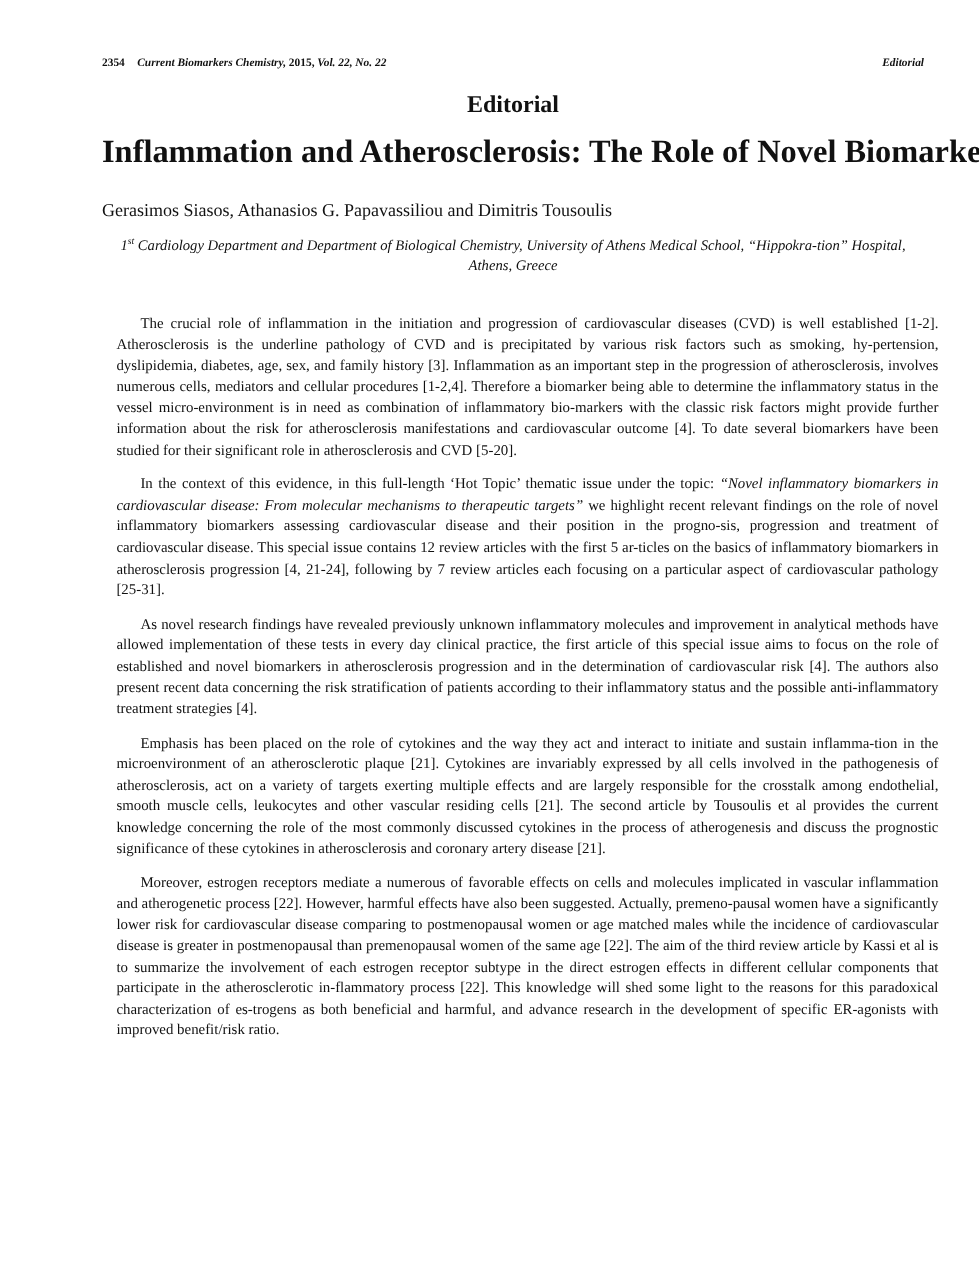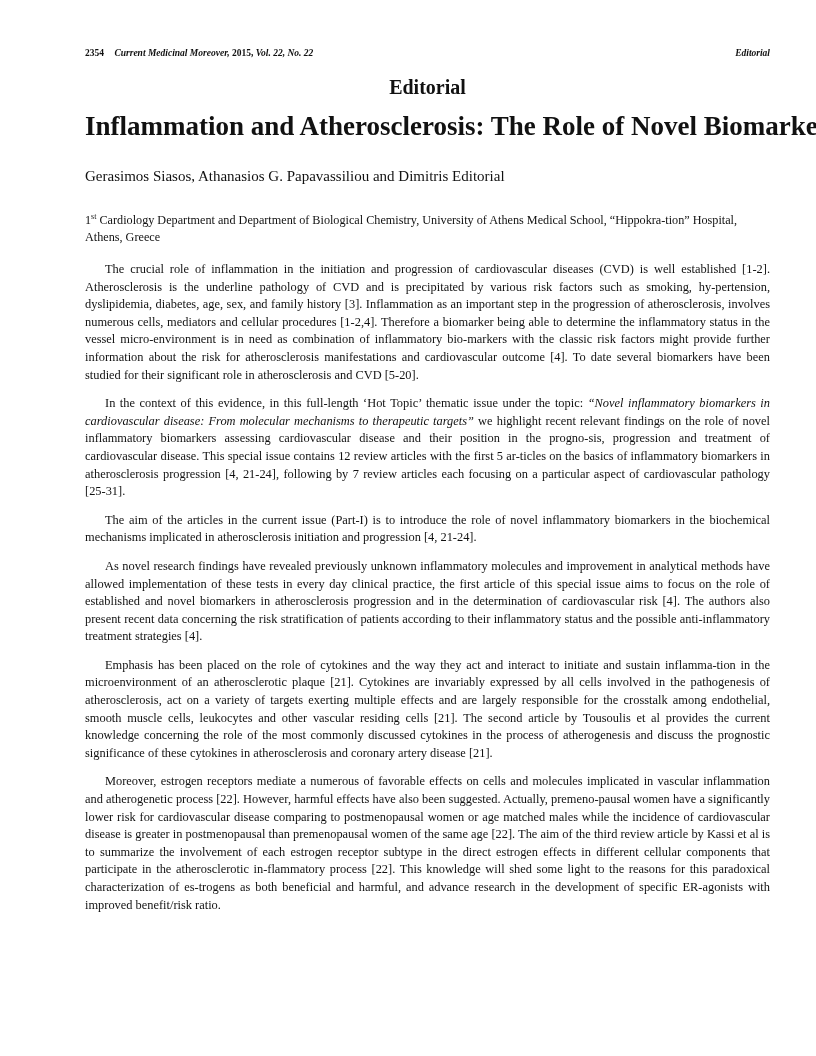--- a/index.html
+++ b/index.html
@@ -61,35 +61,37 @@
     .authors {
       position: absolute;
       top: 166px;
       left: 0;
       width: 685px;
       font-size: 15px;
       line-height: 20px;
     }
     .affiliation {
       position: absolute;
-      top: 212px;
+      top: 196px;
       left: 0;
       width: 685px;
       font-size: 12.2px;
+      font-style: italic;
       line-height: 17px;
+      text-align: center;
     }
     .affiliation sup {
       font-size: 8px;
       vertical-align: 5px;
       line-height: 0;
     }
     .body-text {
       position: absolute;
       top: 261px;
-      left: 0;
+      left: 12px;
       width: 685px;
       font-size: 12.4px;
       line-height: 17.6px;
       text-align: justify;
       hyphens: manual;
     }
     .body-text p {
       margin: 0 0 11px 0;
       text-indent: 20px;
     }
@@ -98,35 +100,34 @@
     }
   </style>
 </head>
 <body>
 
 <div class="page">
 
   <div class="running-header">
     <span class="left">
       <span class="page-num">2354</span>
-      <i>Current Medicinal Moreover,</i><span> 2015, </span><i>Vol. 22, No. 22</i>
+      <i>Current Biomarkers Chemistry,</i><span> 2015, </span><i>Vol. 22, No. 22</i>
     </span>
     <i class="right">Editorial</i>
   </div>
 
   <div class="section-label">Editorial</div>
 
   <h1 class="article-title" style="margin:0;">Inflammation and Atherosclerosis: The Role of Novel Biomarkers (Part-I)</h1>
 
-  <div class="authors">Gerasimos Siasos, Athanasios G. Papavassiliou and Dimitris Editorial</div>
+  <div class="authors">Gerasimos Siasos, Athanasios G. Papavassiliou and Dimitris Tousoulis</div>
 
   <div class="affiliation"><span>1</span><sup>st</sup><span> Cardiology Department and Department of Biological Chemistry, University of Athens Medical School, “Hippokra-tion” Hospital, Athens, Greece</span></div>
 
   <div class="body-text">
     <p>The crucial role of inflammation in the initiation and progression of cardiovascular diseases (CVD) is well established [1-2]. Atherosclerosis is the underline pathology of CVD and is precipitated by various risk factors such as smoking, hy-pertension, dyslipidemia, diabetes, age, sex, and family history [3]. Inflammation as an important step in the progression of atherosclerosis, involves numerous cells, mediators and cellular procedures [1-2,4]. Therefore a biomarker being able to determine the inflammatory status in the vessel micro-environment is in need as combination of inflammatory bio-markers with the classic risk factors might provide further information about the risk for atherosclerosis manifestations and cardiovascular outcome [4]. To date several biomarkers have been studied for their significant role in atherosclerosis and CVD [5-20].</p>
     <p><span>In the context of this evidence, in this full-length ‘Hot Topic’ thematic issue under the topic: </span><i>“Novel inflammatory biomarkers in cardiovascular disease: From molecular mechanisms to therapeutic targets”</i><span> we highlight recent relevant findings on the role of novel inflammatory biomarkers assessing cardiovascular disease and their position in the progno-sis, progression and treatment of cardiovascular disease. This special issue contains 12 review articles with the first 5 ar-ticles on the basics of inflammatory biomarkers in atherosclerosis progression [4, 21-24], following by 7 review articles each focusing on a particular aspect of cardiovascular pathology [25-31].</span></p>
-    <p>The aim of the articles in the current issue (Part-I) is to introduce the role of novel inflammatory biomarkers in the biochemical mechanisms implicated in atherosclerosis initiation and progression [4, 21-24].</p>
     <p>As novel research findings have revealed previously unknown inflammatory molecules and improvement in analytical methods have allowed implementation of these tests in every day clinical practice, the first article of this special issue aims to focus on the role of established and novel biomarkers in atherosclerosis progression and in the determination of cardiovascular risk [4]. The authors also present recent data concerning the risk stratification of patients according to their inflammatory status and the possible anti-inflammatory treatment strategies [4].</p>
     <p>Emphasis has been placed on the role of cytokines and the way they act and interact to initiate and sustain inflamma-tion in the microenvironment of an atherosclerotic plaque [21]. Cytokines are invariably expressed by all cells involved in the pathogenesis of atherosclerosis, act on a variety of targets exerting multiple effects and are largely responsible for the crosstalk among endothelial, smooth muscle cells, leukocytes and other vascular residing cells [21]. The second article by Tousoulis et al provides the current knowledge concerning the role of the most commonly discussed cytokines in the process of atherogenesis and discuss the prognostic significance of these cytokines in atherosclerosis and coronary artery disease [21].</p>
     <p>Moreover, estrogen receptors mediate a numerous of favorable effects on cells and molecules implicated in vascular inflammation and atherogenetic process [22]. However, harmful effects have also been suggested. Actually, premeno-pausal women have a significantly lower risk for cardiovascular disease comparing to postmenopausal women or age matched males while the incidence of cardiovascular disease is greater in postmenopausal than premenopausal women of the same age [22]. The aim of the third review article by Kassi et al is to summarize the involvement of each estrogen receptor subtype in the direct estrogen effects in different cellular components that participate in the atherosclerotic in-flammatory process [22]. This knowledge will shed some light to the reasons for this paradoxical characterization of es-trogens as both beneficial and harmful, and advance research in the development of specific ER-agonists with improved benefit/risk ratio.</p>
   </div>
 
 </div>
 
 </body></html>

